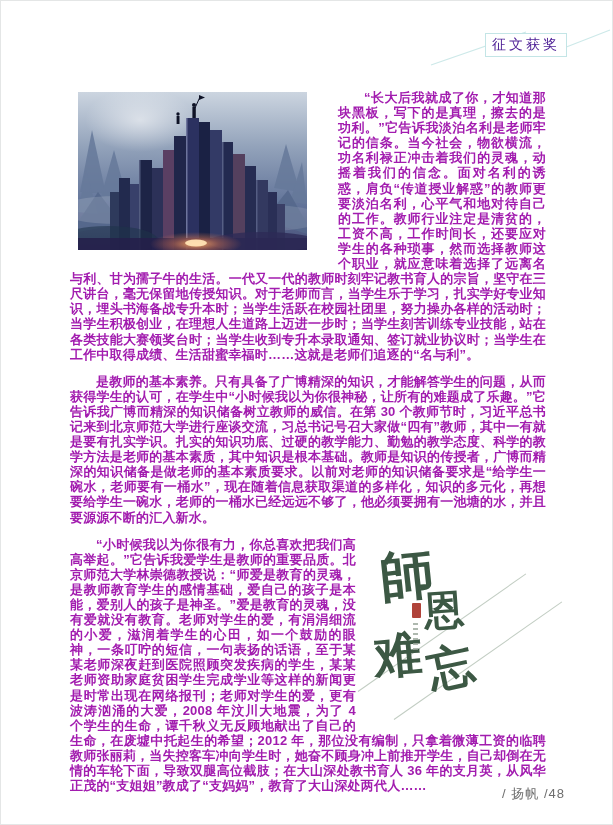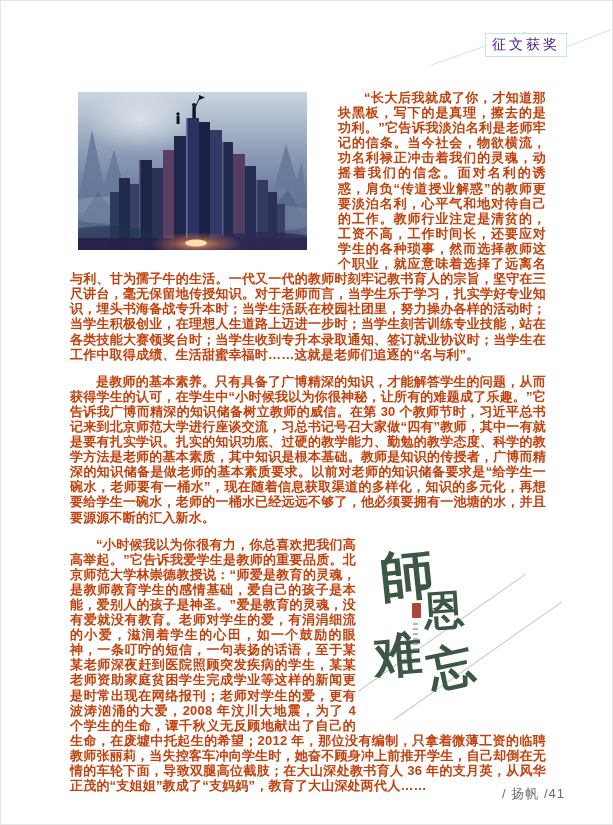--- a/index.html
+++ b/index.html
@@ -13,21 +13,21 @@
   .badge{
     position:absolute;top:33px;right:46px;width:80px;height:22px;
     border:1px solid #c3e5e6;background:#fff;z-index:2;
     display:flex;align-items:center;justify-content:center;
     font-size:14px;letter-spacing:3px;color:#4c1d95;
   }
   
   .content{position:absolute;left:70px;top:90px;width:476px;}
   p.para{
     margin:0 0 12px;font-size:13px;line-height:15.1px;letter-spacing:.2px;
-    text-indent:2em;text-align:justify;font-weight:600;color:#c2410c;
+    text-indent:2em;text-align:justify;font-weight:600;color:#a21caf;
   }
   
   .illu{float:left;width:229px;height:158px;margin:2px 31px 8px 8px;}
   .illu svg{display:block;}
   
   .calli{float:right;width:180px;height:192px;position:relative;margin:2px 0 0 10px;}
   .calli .ch{
     position:absolute;font-family:"Liberation Serif","DejaVu Serif",serif;
     font-weight:bold;color:#3c5844;line-height:1;
   }
@@ -156,16 +156,16 @@
       <span class="ch ch-wang">忘</span>
       <div class="seal"></div>
       <div class="sig-marks"></div>
     </div>
 
     <p class="para">“小时候我以为你很有力，你总喜欢把我们高高举起。”它告诉我爱学生是教师的重要品质。北京师范大学林崇德教授说：“师爱是教育的灵魂，是教师教育学生的感情基础，爱自己的孩子是本能，爱别人的孩子是神圣。”爱是教育的灵魂，没有爱就没有教育。老师对学生的爱，有涓涓细流的小爱，滋润着学生的心田，如一个鼓励的眼神，一条叮咛的短信，一句表扬的话语，至于某某老师深夜赶到医院照顾突发疾病的学生，某某老师资助家庭贫困学生完成学业等这样的新闻更是时常出现在网络报刊；老师对学生的爱，更有波涛汹涌的大爱，2008 年汶川大地震，为了 4 个学生的生命，谭千秋义无反顾地献出了自己的生命，在废墟中托起生的希望；2012 年，那位没有编制，只拿着微薄工资的临聘教师张丽莉，当失控客车冲向学生时，她奋不顾身冲上前推开学生，自己却倒在无情的车轮下面，导致双腿高位截肢；在大山深处教书育人 36 年的支月英，从风华正茂的“支姐姐”教成了“支妈妈”，教育了大山深处两代人……</p>
 
   </div>
 
   <div class="footer">
-    <span>/ 扬帆 /41</span>
+    <span>/ 扬帆 /48</span>
   </div>
 
 </div>
 
 </body></html>

